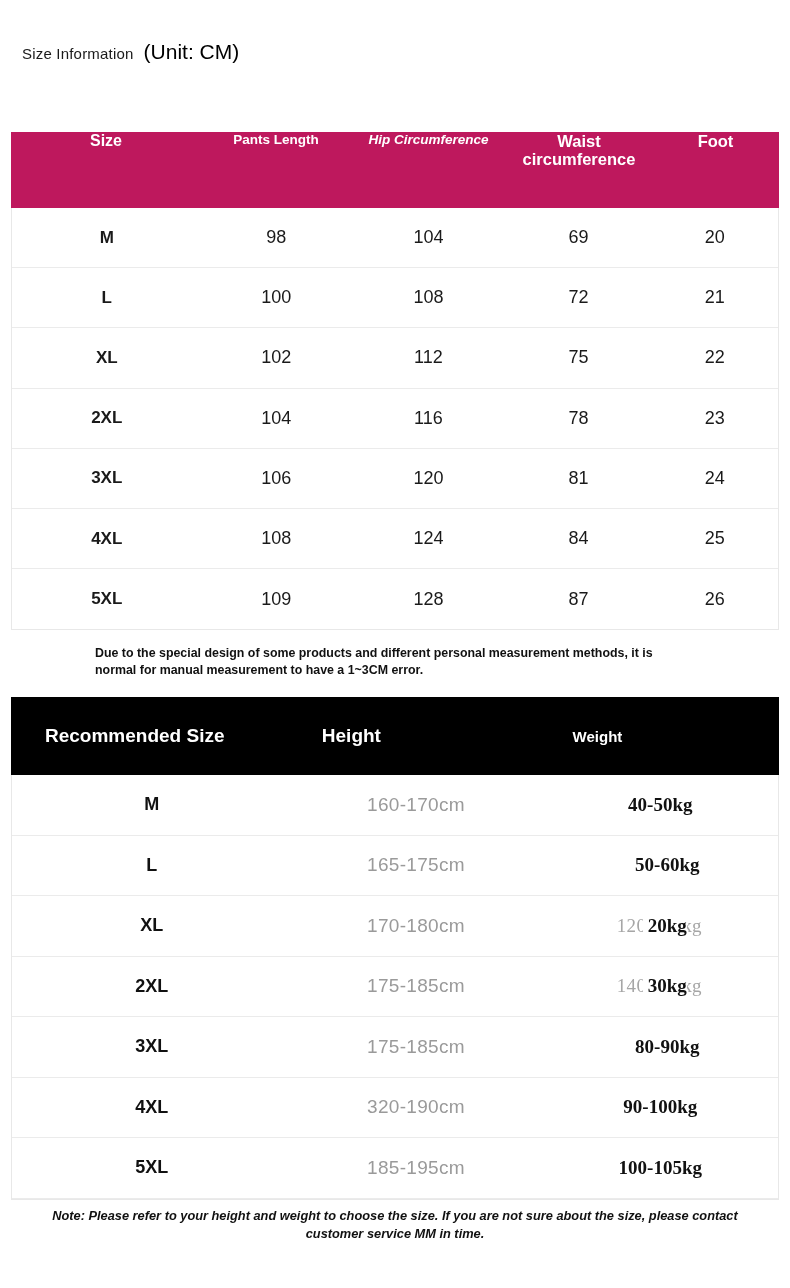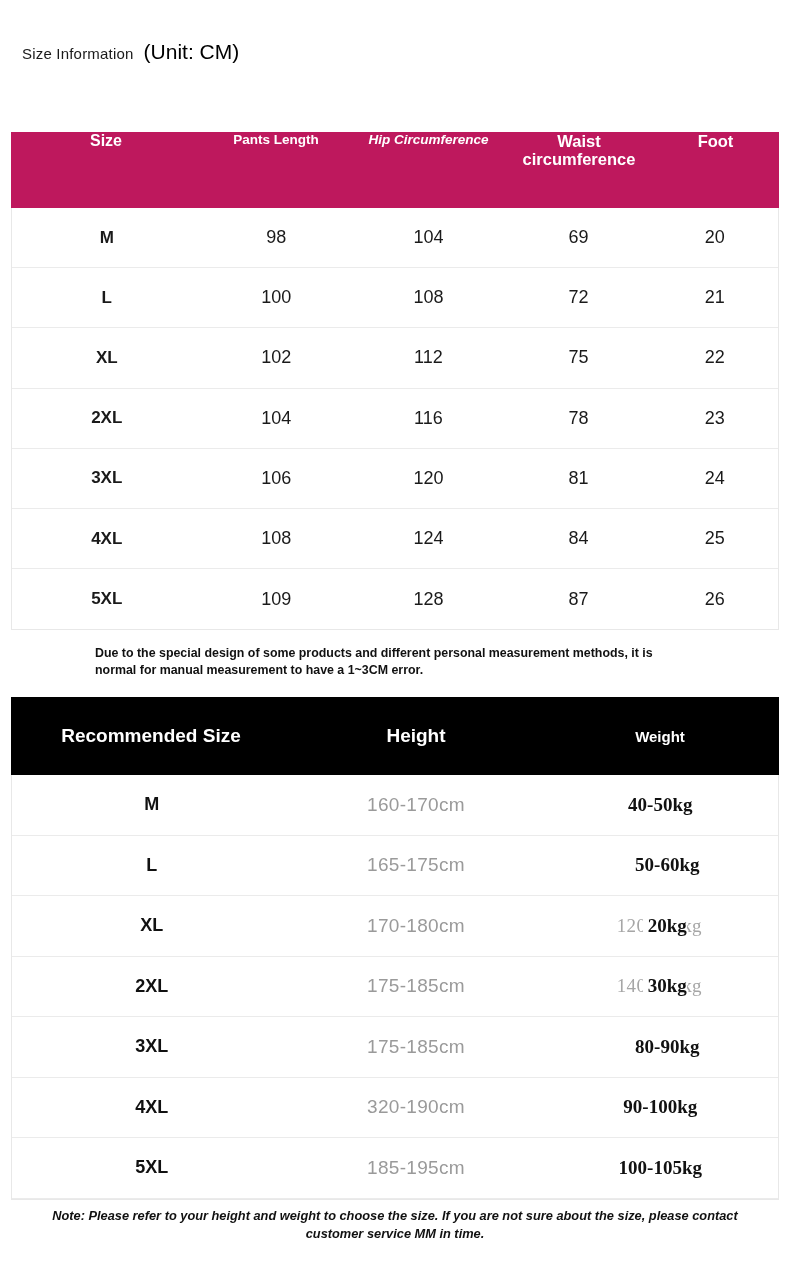--- a/index.html
+++ b/index.html
@@ -109,21 +109,21 @@
     left: 11px; top: 697px;
     width: 768px;
   }
   .t2head {
     background: #000;
     color: #fff;
     display: flex;
     align-items: center;
     height: 78px;
   }
-  .t2head .cell { text-align: center; font-weight: 700; }
+  .t2head .cell { font-weight: 700; margin-left: 34px; }
   .d1 { width: 280px; }
   .d2 { width: 250px; }
   .d3 { width: 238px; }
   .t2head .d1 { font-size: 19px; }
   .t2head .d2 { font-size: 19px; }
   .t2head .d3 { font-size: 15px; }
 
   .t2body {
     border: 1px solid #e8e8e8;
     border-top: none;

